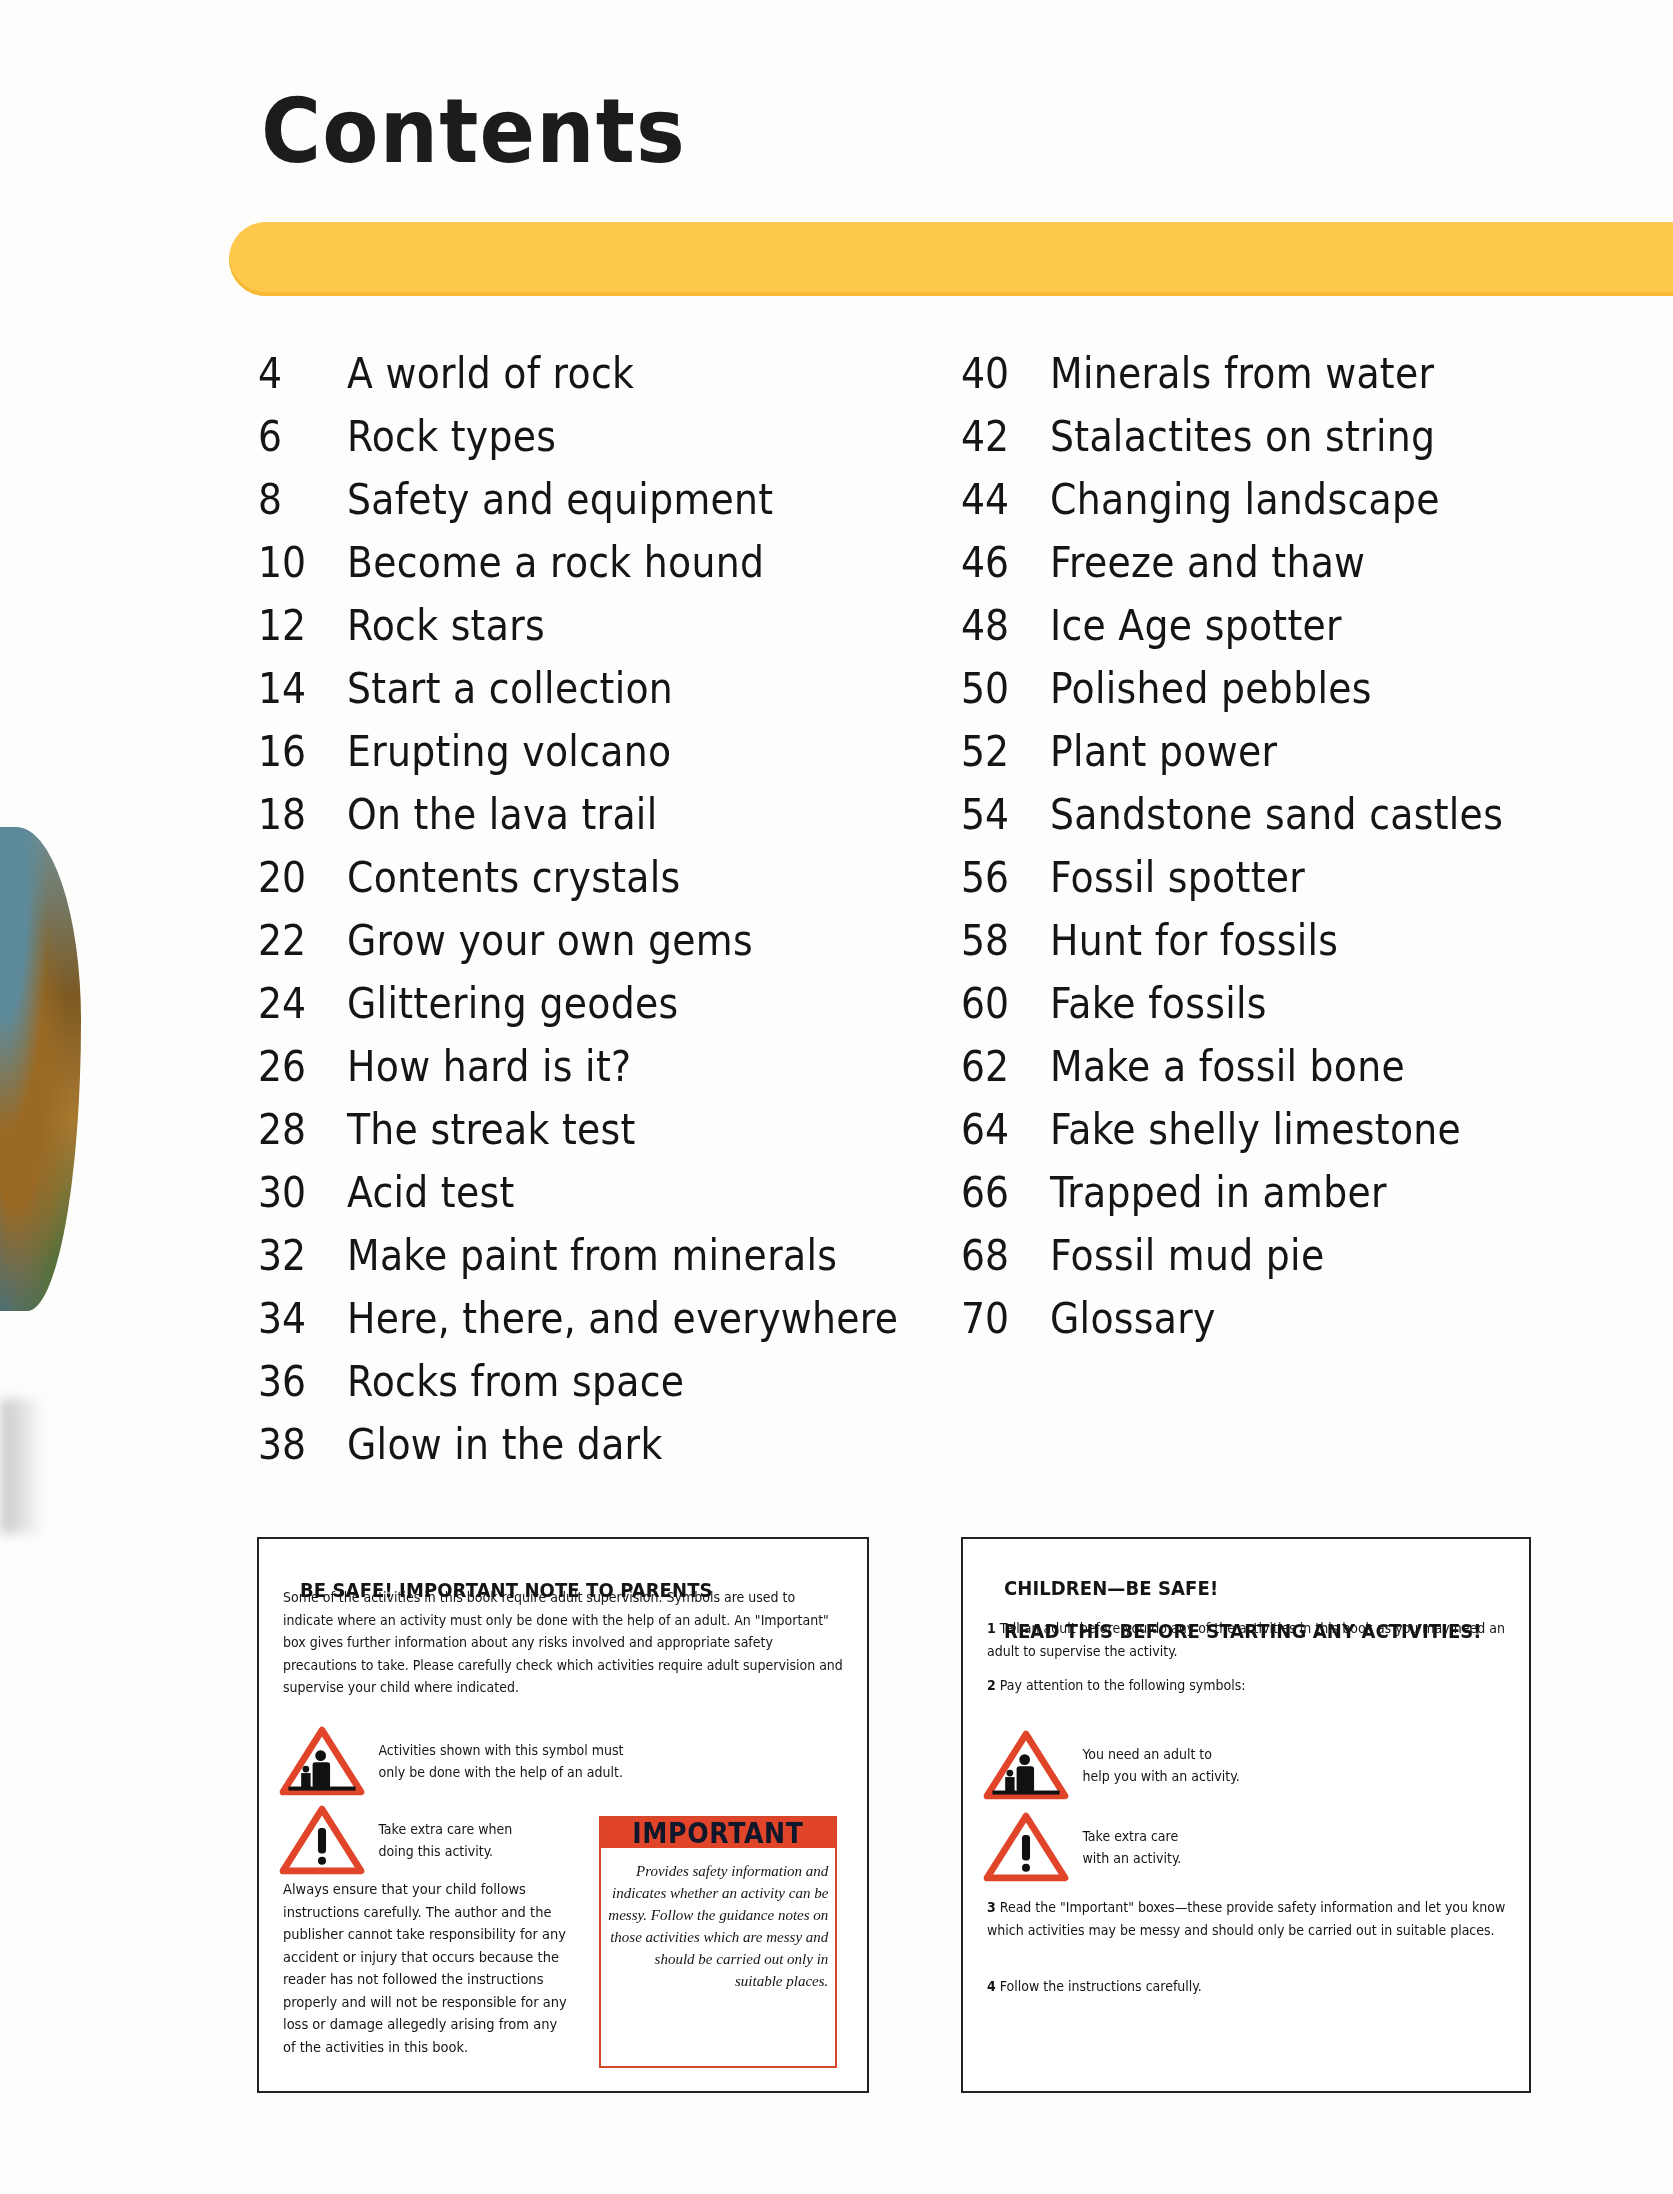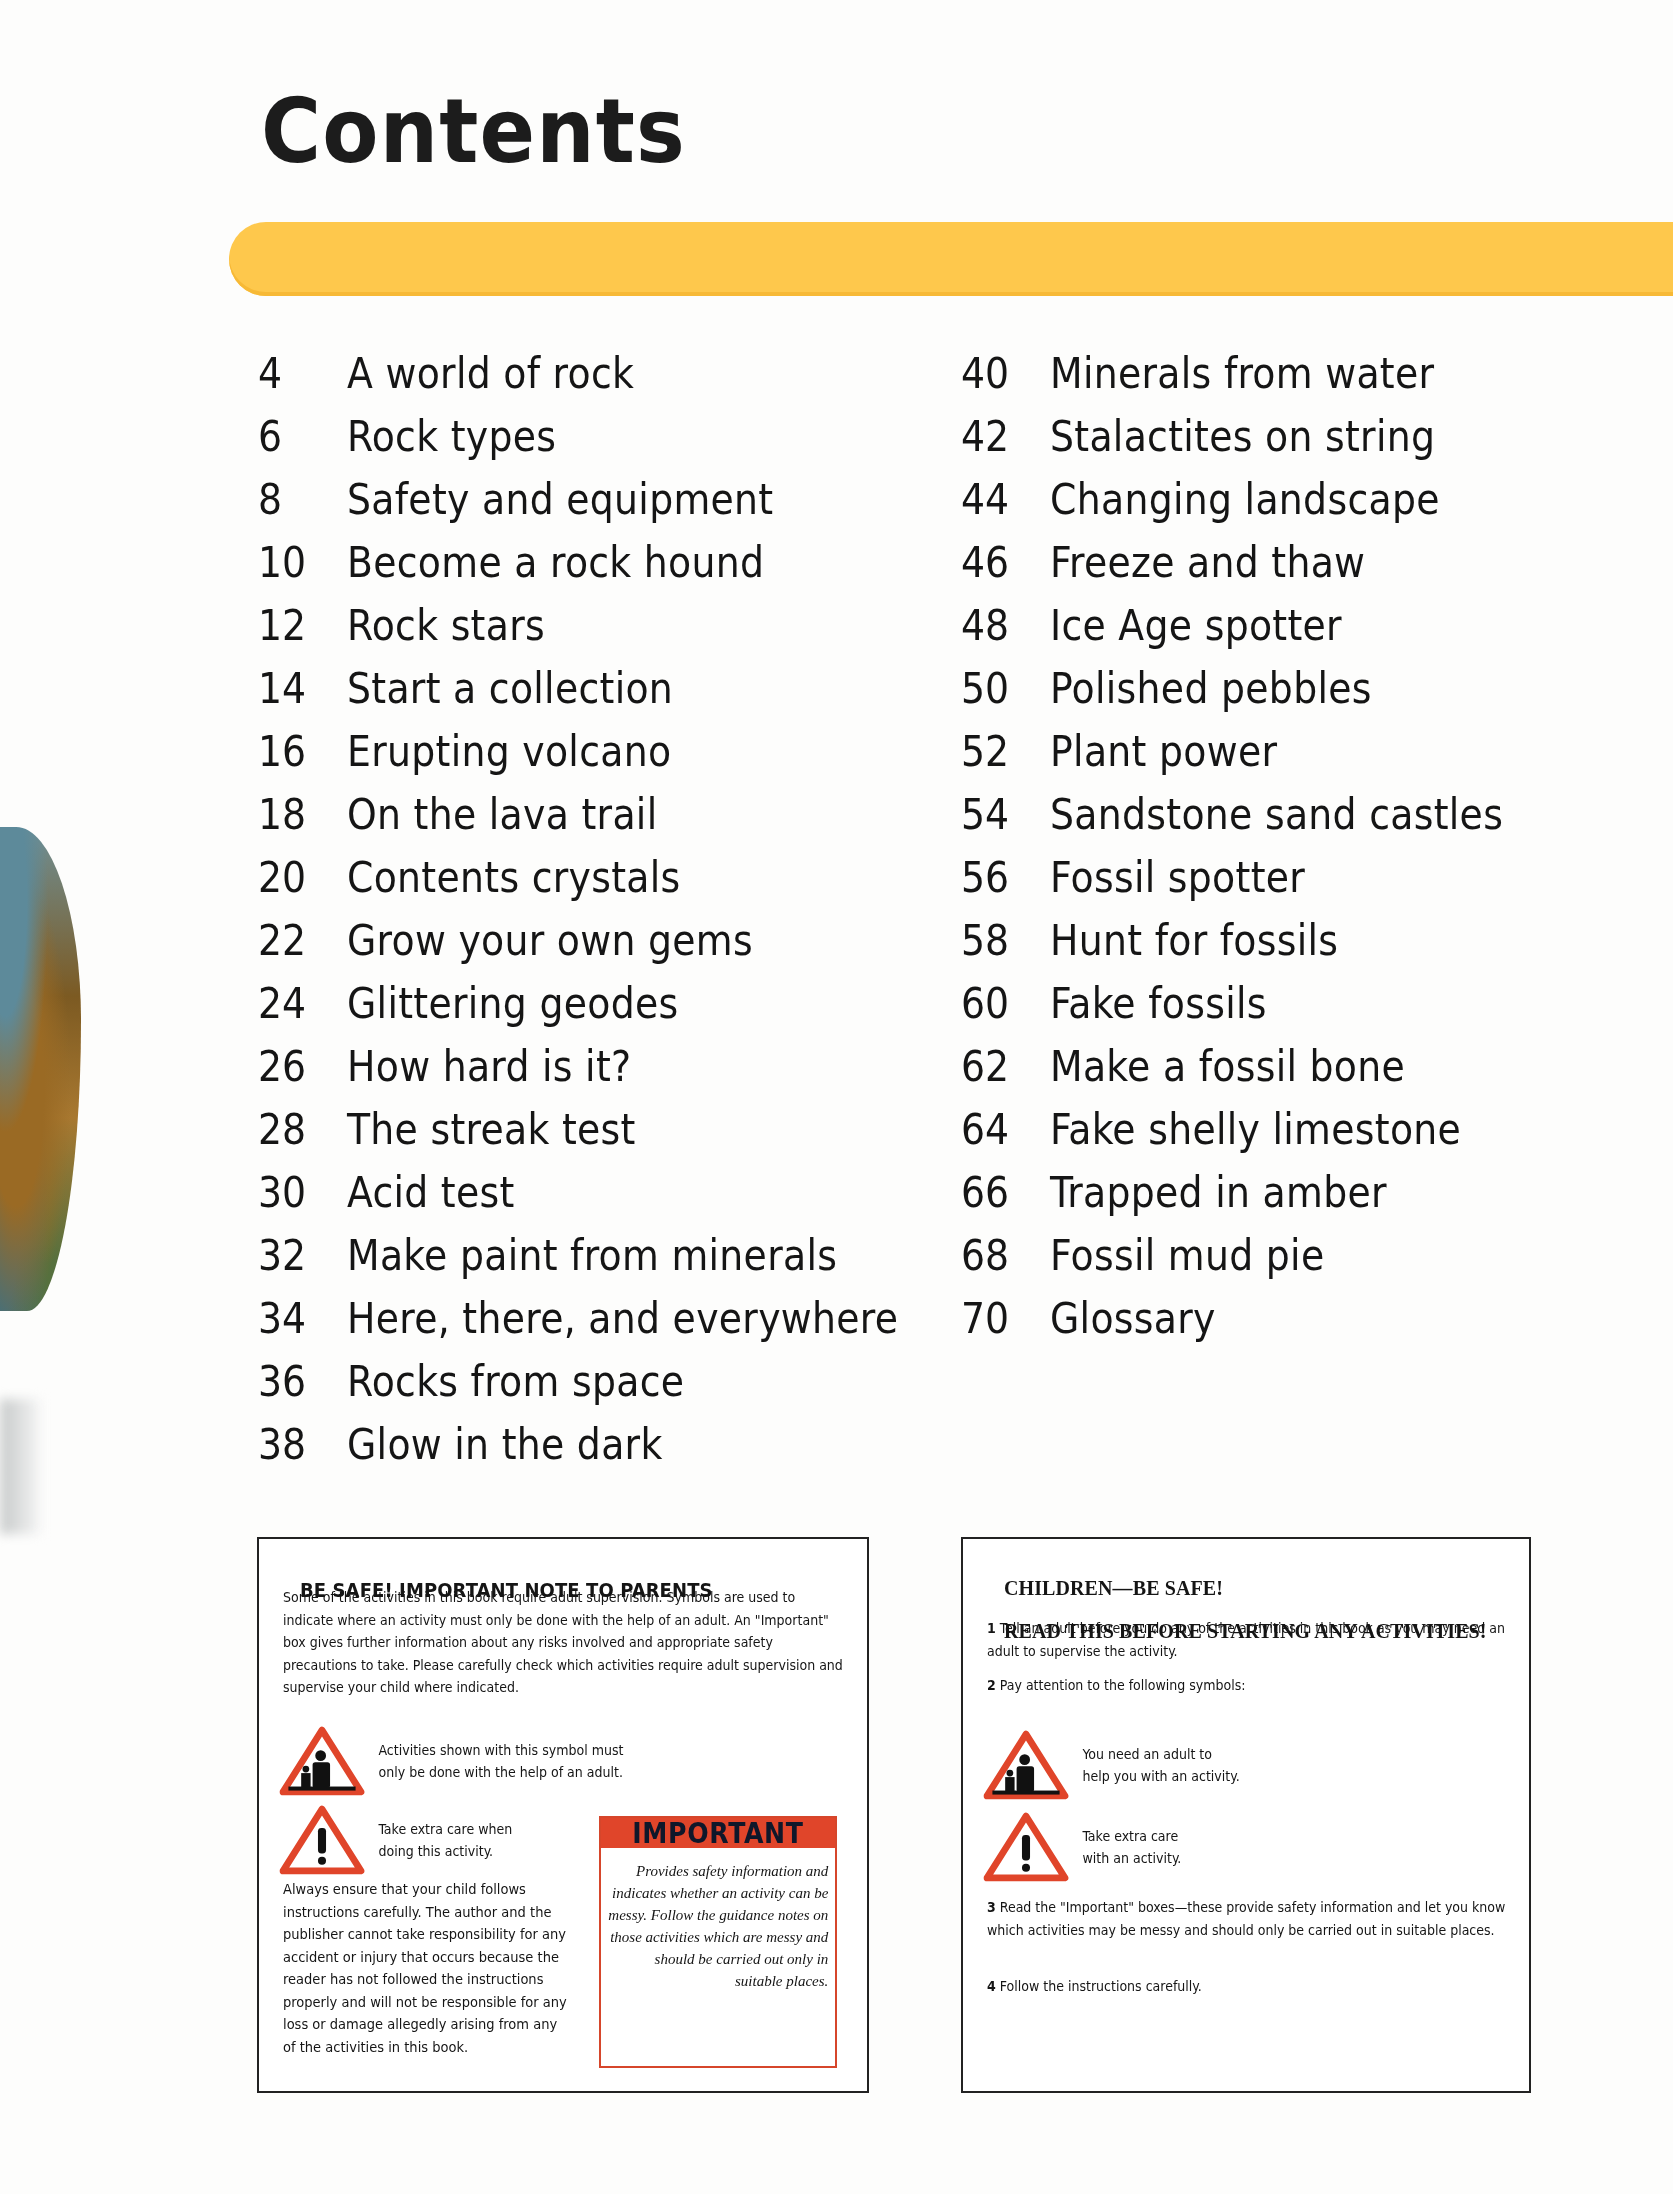--- a/index.html
+++ b/index.html
@@ -58,21 +58,21 @@
     border:2px solid #d6462b; box-sizing:border-box; background:#fff;
   }
   .important .hdr {
     background:#e0452a; height:30px; text-align:center; font-weight:bold;
     font-size:28px; line-height:31px; color:#0f172a; letter-spacing:0.7px;
   }
   .important .body {
     margin:12px 6.7px 0; text-align:right; font-size:15px; line-height:22px;
     font-family:Liberation Serif, serif; font-style:italic;
   }
-  .c-head { position:absolute; left:24px; top:20px;font-family:Liberation Serif, serif; }
+  .c-head { position:absolute; left:24px; top:20px; }
   .c-list { position:absolute; left:24px; margin:0; width:525px; font-size:14px; line-height:22.5px; }
   .c-list b { font-weight:bold; }
 </style>
 </head>
 <body>
 
 <div class="rock"></div>
 <div class="rock-shadow"></div>
 
 <h1 class="title" style="margin:0;">Contents</h1>

